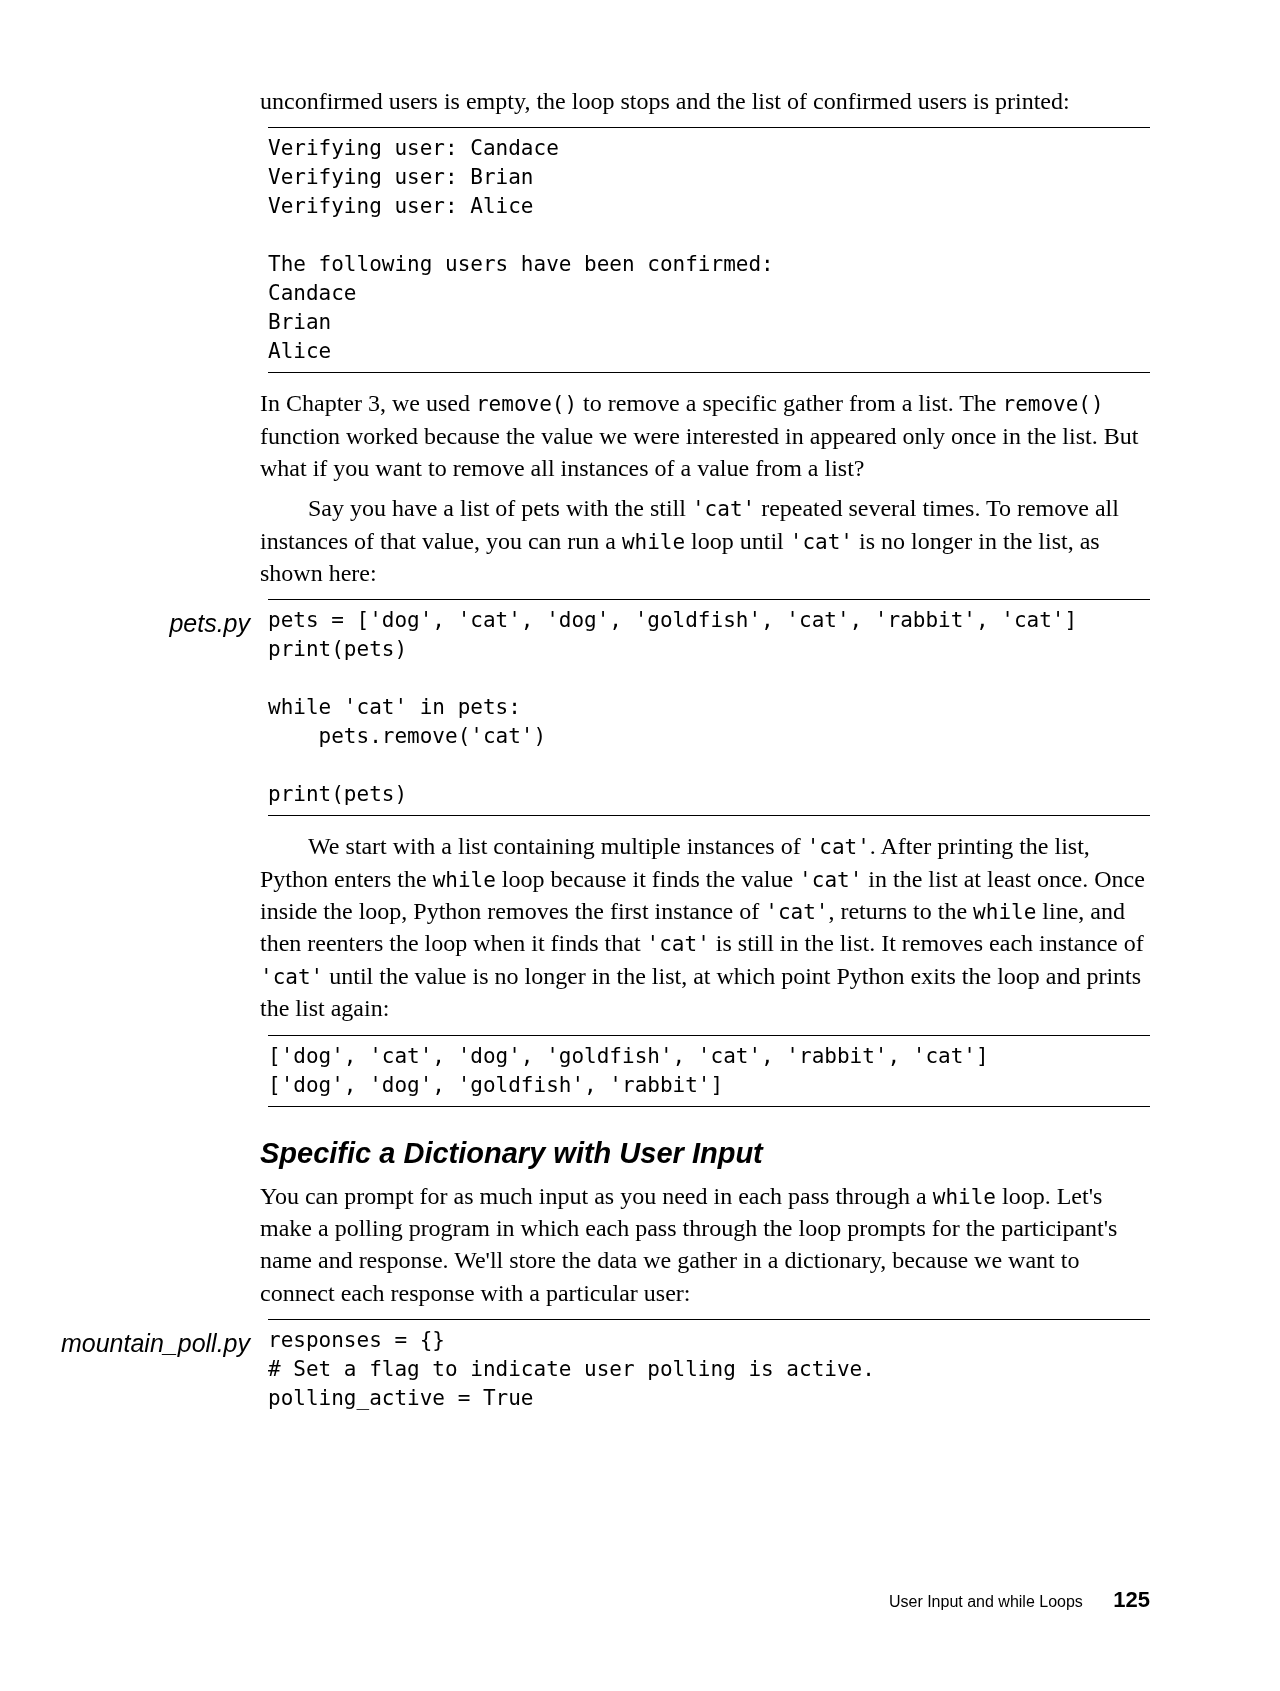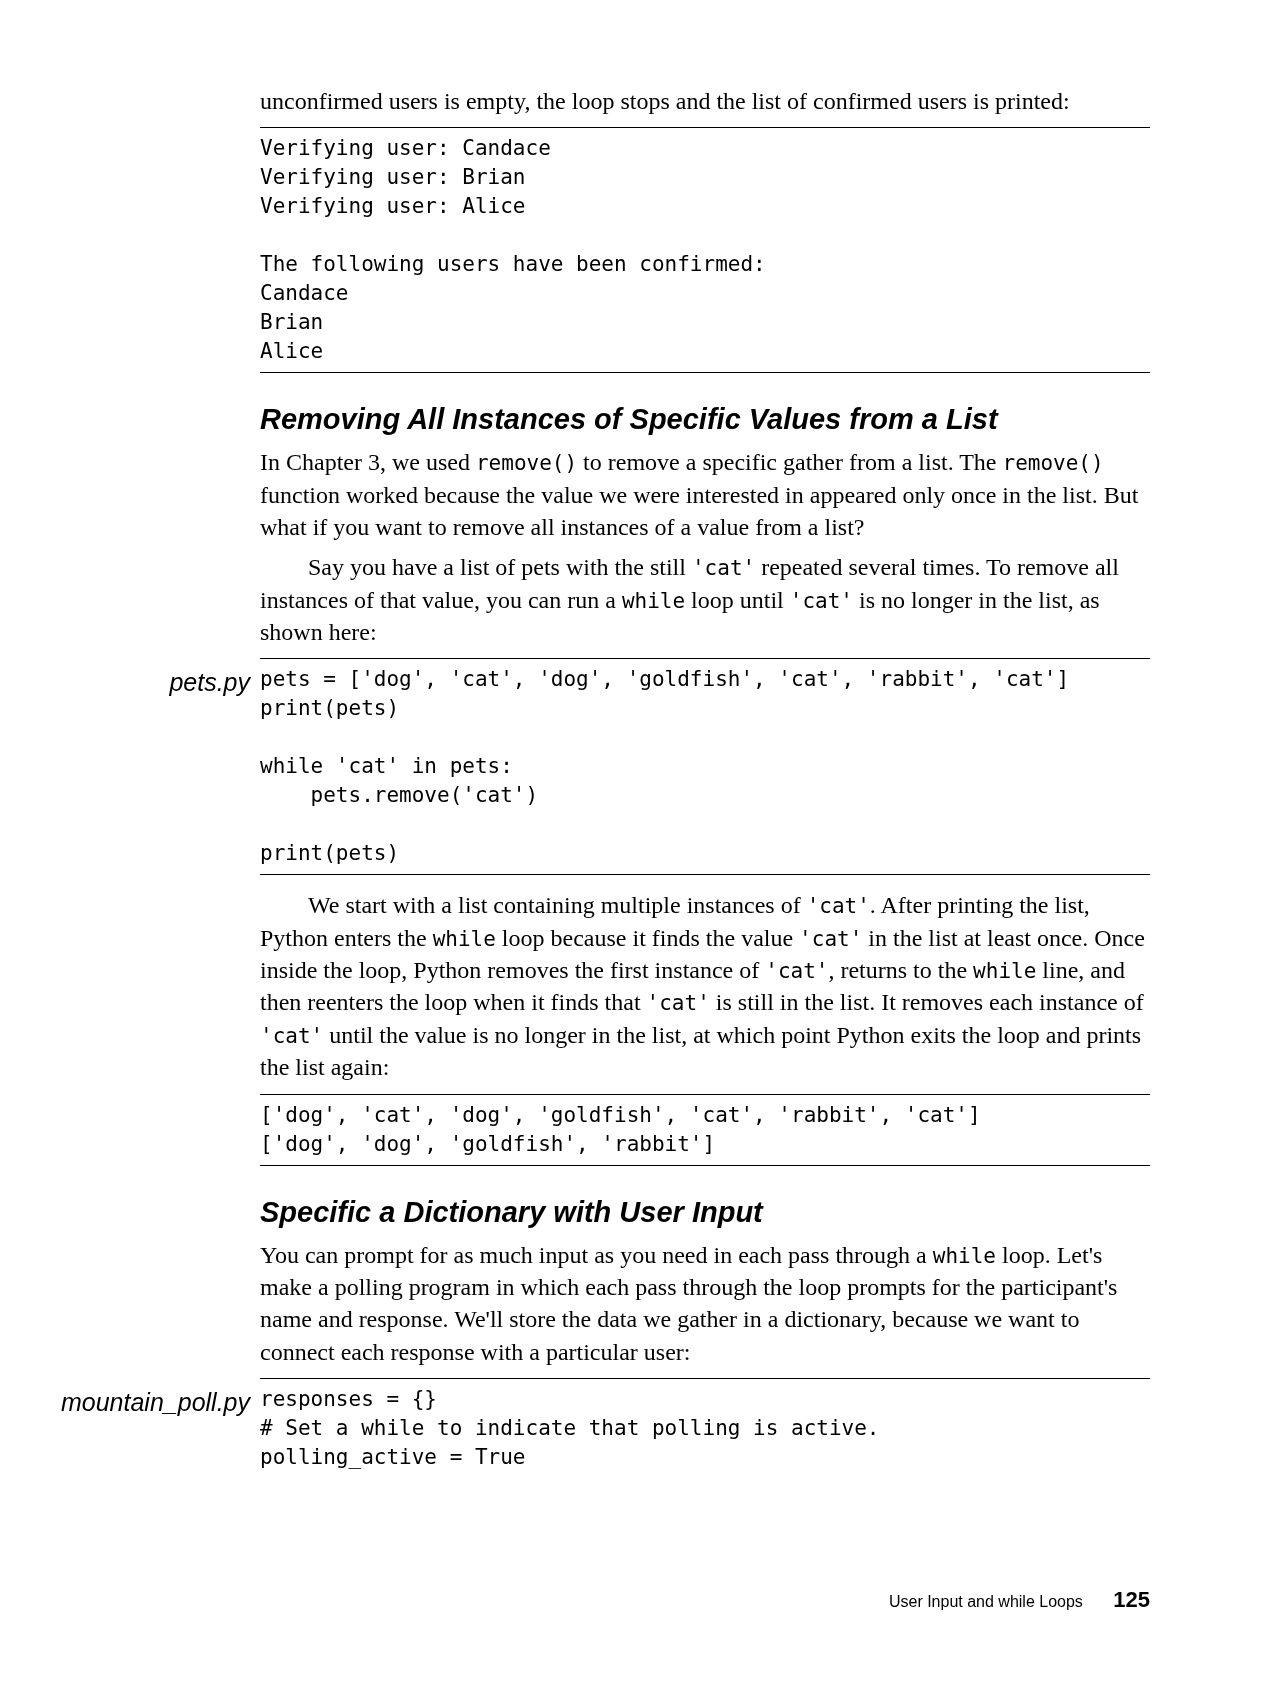--- a/index.html
+++ b/index.html
@@ -29,21 +29,21 @@
     text-indent: 2em;
   }
   .code-block {
     font-family: "TheSansMono", "Consolas", "Menlo", monospace;
     font-size: 21px;
     line-height: 1.38;
     white-space: pre;
     border-top: 1.5px solid #000;
     border-bottom: 1.5px solid #000;
     padding: 6px 0;
-    margin: 10px 0 14px 0;
+    margin: 10px 0 14px 8px;
   }
   .code-inline {
     font-family: "TheSansMono", "Consolas", "Menlo", monospace;
     font-size: 21px;
   }
   .section-head {
     font-family: "Futura", "Trebuchet MS", "Arial Narrow", sans-serif;
     font-weight: 700;
     font-style: italic;
     font-size: 29px;
@@ -83,21 +83,20 @@
 
     <div class="code-block">Verifying user: Candace
 Verifying user: Brian
 Verifying user: Alice
 
 The following users have been confirmed:
 Candace
 Brian
 Alice</div>
 
-    <h2 class="section-head">Removing All Instances of Specific Values from a List</h2>
 
     <p class="body-text">
       <span>In Chapter 3, we used </span><span class="code-inline">remove()</span><span> to remove a specific gather from a list. The </span><span class="code-inline">remove()</span><span> function worked because the value we were interested in appeared only once in the list. But what if you want to remove all instances of a value from a list?</span>
     </p>
 
     <p class="body-text indent">
       <span>Say you have a list of pets with the still </span><span class="code-inline">'cat'</span><span> repeated several times. To remove all instances of that value, you can run a </span><span class="code-inline">while</span><span> loop until </span><span class="code-inline">'cat'</span><span> is no longer in the list, as shown here:</span>
     </p>
 
     <div class="code-row">
@@ -120,21 +119,21 @@
 
     <h2 class="section-head">Specific a Dictionary with User Input</h2>
 
     <p class="body-text">
       <span>You can prompt for as much input as you need in each pass through a </span><span class="code-inline">while</span><span> loop. Let's make a polling program in which each pass through the loop prompts for the participant's name and response. We'll store the data we gather in a dictionary, because we want to connect each response with a particular user:</span>
     </p>
 
     <div class="code-row">
       <div class="file-label" style="left:-220px; top:10px; width:210px;">mountain_poll.py</div>
       <div class="code-block" style="border-bottom:none;">responses = {}
-# Set a while to indicate that polling is active.
+# Set a flag to indicate user polling is active.
 polling_active = True</div>
     </div>
 
   </div>
 
   <div class="footer">
     <span>User Input and while Loops</span>
     <span class="pagenum">125</span>
   </div>
 </div>

